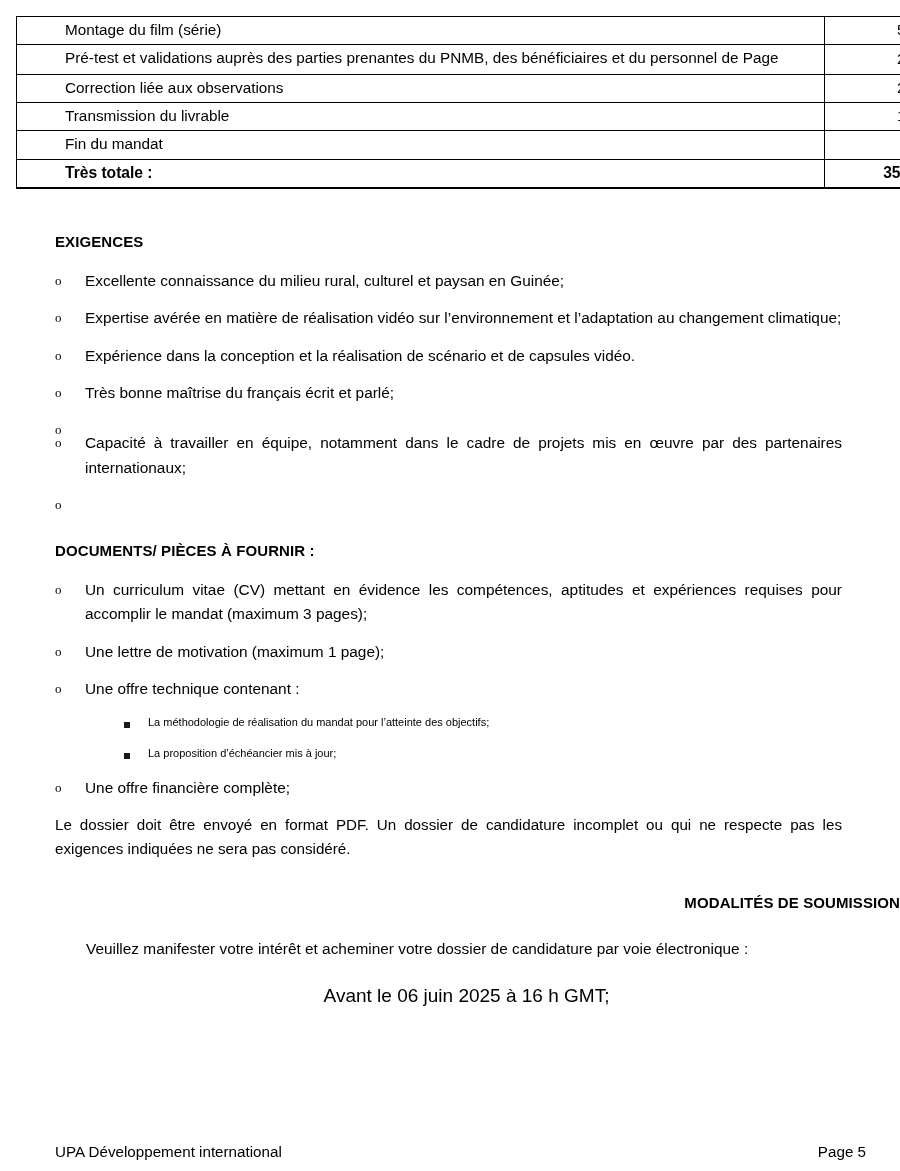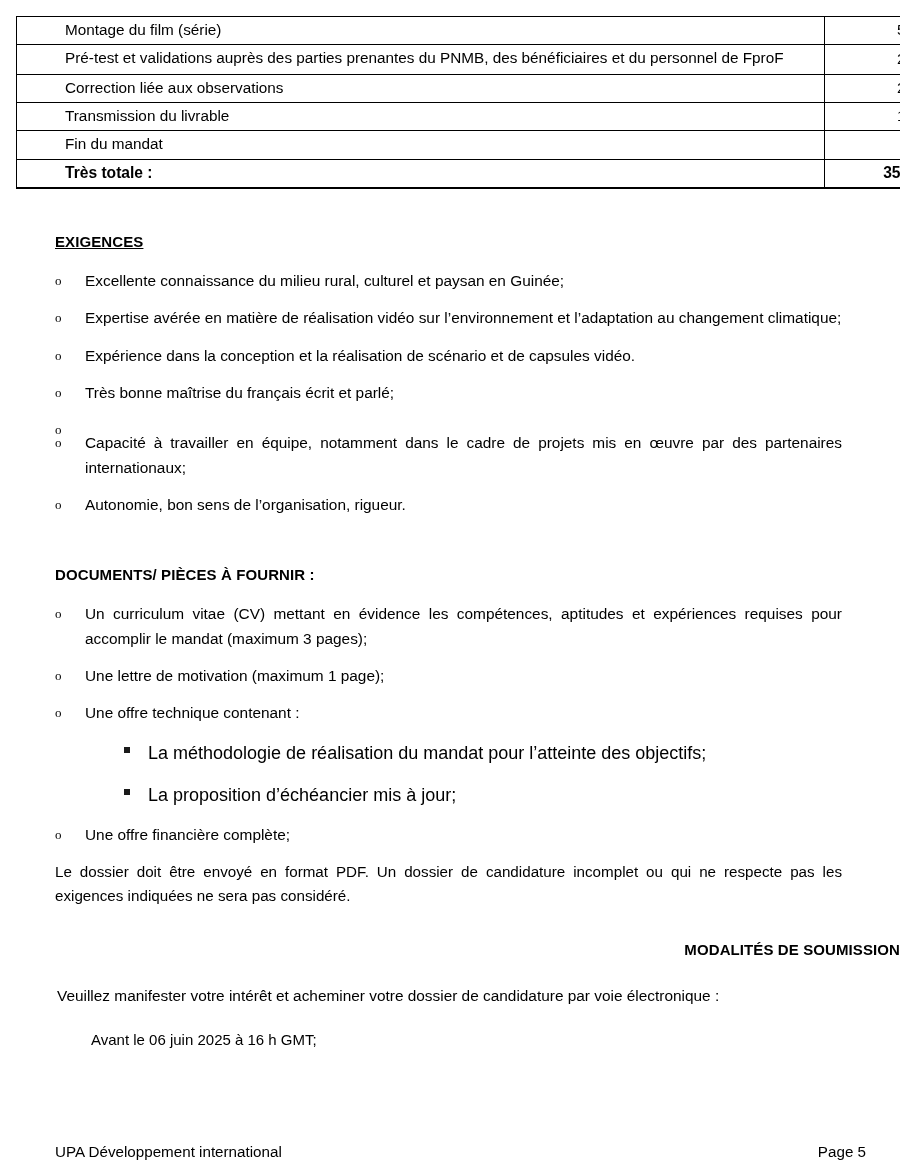--- a/index.html
+++ b/index.html
@@ -70,21 +70,21 @@
   }
 
   .section-heading {
     margin: 0;
     padding: 0;
     font-size: 15px;
     font-weight: bold;
     letter-spacing: 0.1px;
     margin-left: 55px;
   }
-  .h-exigences  { margin-top: 30px; text-decoration: underline; }
+  .h-exigences  { margin-top: 30px; }
   .h-documents  { margin-top: 16px; }
   .h-modalites  { margin-top: 0; text-align: right; }
 
   ul.olist {
     list-style: none;
     margin: 0;
     padding: 0;
   }
   ul.olist > li {
     position: relative;
@@ -107,21 +107,21 @@
   ul.olist > li .txt { display: block; }
 
   ul.sublist {
     list-style: none;
     margin: 0;
     padding: 0;
   }
   ul.sublist > li {
     position: relative;
     padding: 0 0 0 148px;
-    font-size: 18px;
+    font-size: 11px;
     line-height: 1.62;
     text-align: left;
   }
   ul.sublist > li .bullet-sq {
     position: absolute;
     left: 124px;
     top: 8px;
     width: 6px;
     height: 6px;
     background: #1a1a1a;
@@ -138,32 +138,32 @@
     font-size: 15.2px;
     line-height: 1.58;
     text-align: justify;
     text-justify: inter-word;
   }
   p.para-dossier {
     margin-left: 55px;
     margin-right: 58px;
   }
   p.para-veuillez {
-    margin-left: 57px;
+    margin-left: 86px;
     margin-right: 58px;
     padding-left: 46px;
     text-indent: -46px;
     font-size: 15.4px;
     line-height: 1.6;
   }
   p.para-avant {
     margin-left: 91px;
     margin-right: 58px;
-    font-size: 15px;
-    text-align: left;
+    font-size: 19px;
+    text-align: center;
   }
 
   
   .footer {
     position: absolute;
     left: 55px;
     right: 34px;
     top: 1143px;
     display: flex;
     justify-content: space-between;
@@ -178,21 +178,21 @@
 
 <div class="page">
 
   <table class="schedule-table">
     <tbody>
       <tr>
         <td class="task">Montage du film (série)</td>
         <td class="dur">5 jours</td>
       </tr>
       <tr class="two-line">
-        <td class="task">Pré-test et validations auprès des parties prenantes du PNMB, des bénéficiaires et du personnel de FproF</td>
+        <td class="task">Pré-test et validations auprès des parties prenantes du PNMB, des bénéficiaires et du personnel de Page</td>
         <td class="dur">2 jours</td>
       </tr>
       <tr>
         <td class="task">Correction liée aux observations</td>
         <td class="dur">2 jours</td>
       </tr>
       <tr>
         <td class="task">Transmission du livrable</td>
         <td class="dur">1 jours</td>
       </tr>
@@ -236,21 +236,20 @@
         <span class="bullet-o">o</span>
       </li>
       <div class="gap-sm"></div>
       <li>
         <span class="bullet-o">o</span>
         <span class="txt">Capacité à travailler en équipe, notamment dans le cadre de projets mis en œuvre par des partenaires internationaux;</span>
       </li>
       <div class="gap-sm"></div>
       <li>
         <span class="bullet-o">o</span>
-        <span class="txt">Autonomie, bon sens de l’organisation, rigueur.</span>
       </li>
     </ul>
 
     <div class="gap-xl"></div>
 
     <h2 class="section-heading h-documents">DOCUMENTS/ PIÈCES À FOURNIR :</h2>
     <div class="gap-md"></div>
     <ul class="olist">
       <li>
         <span class="bullet-o">o</span>

